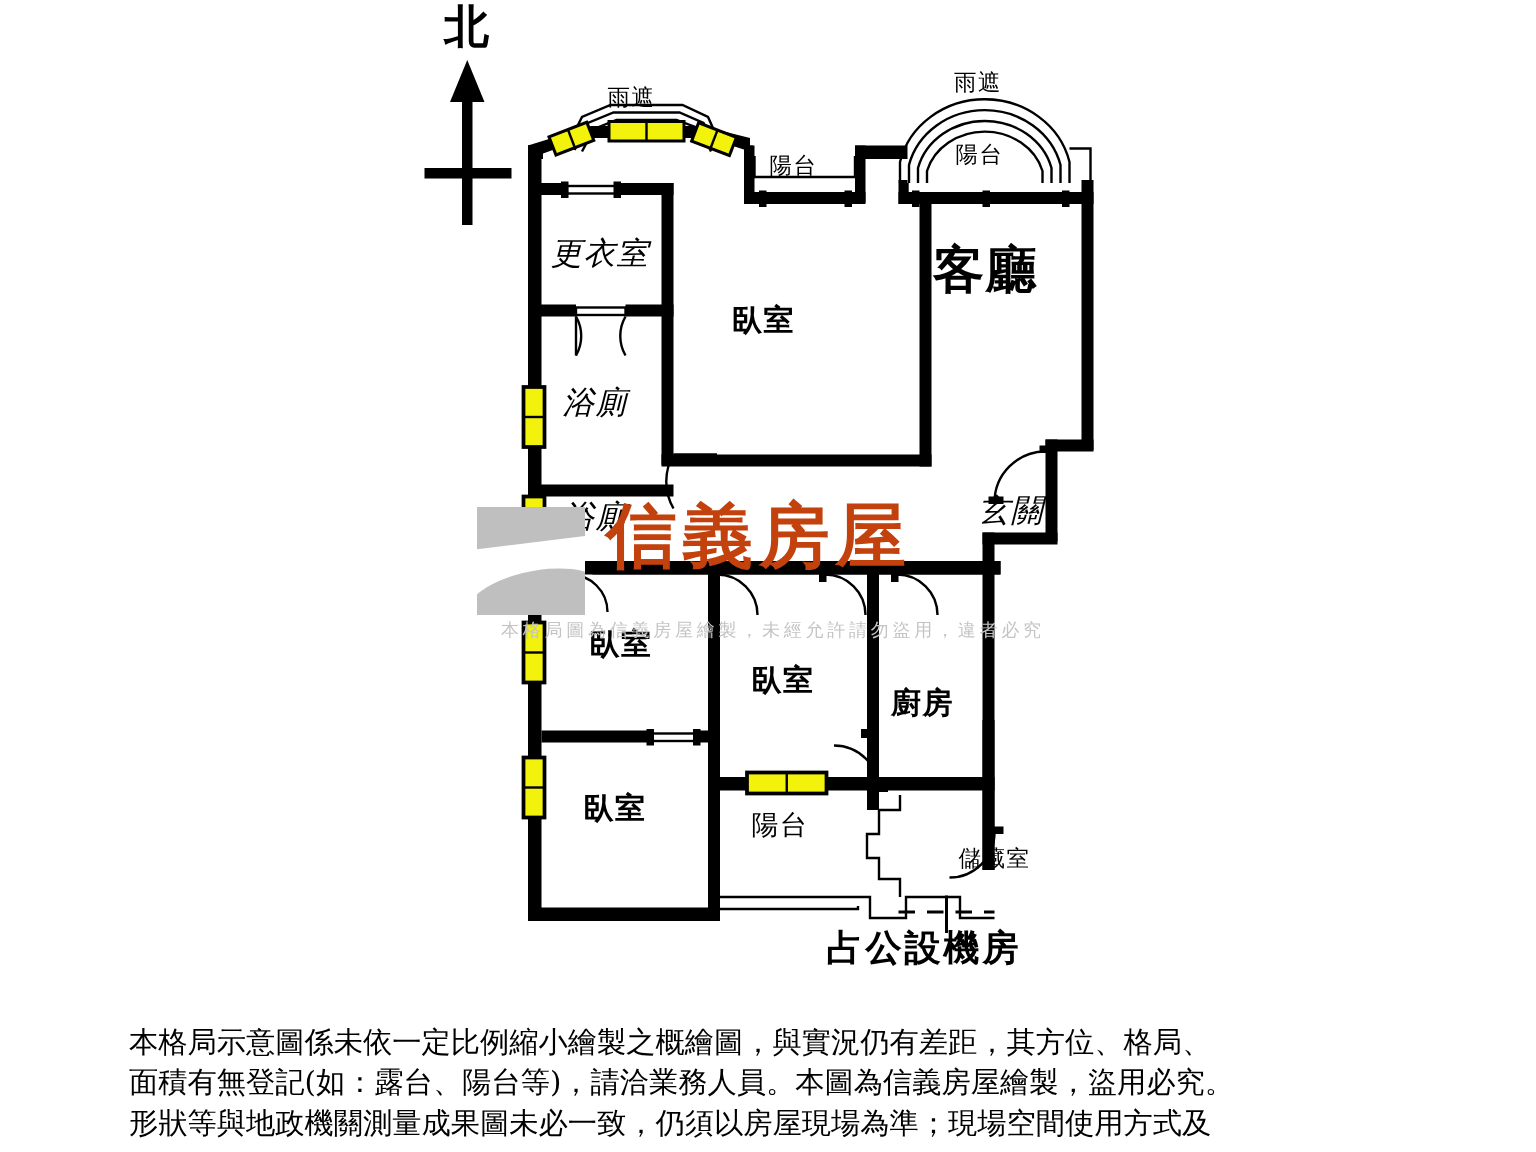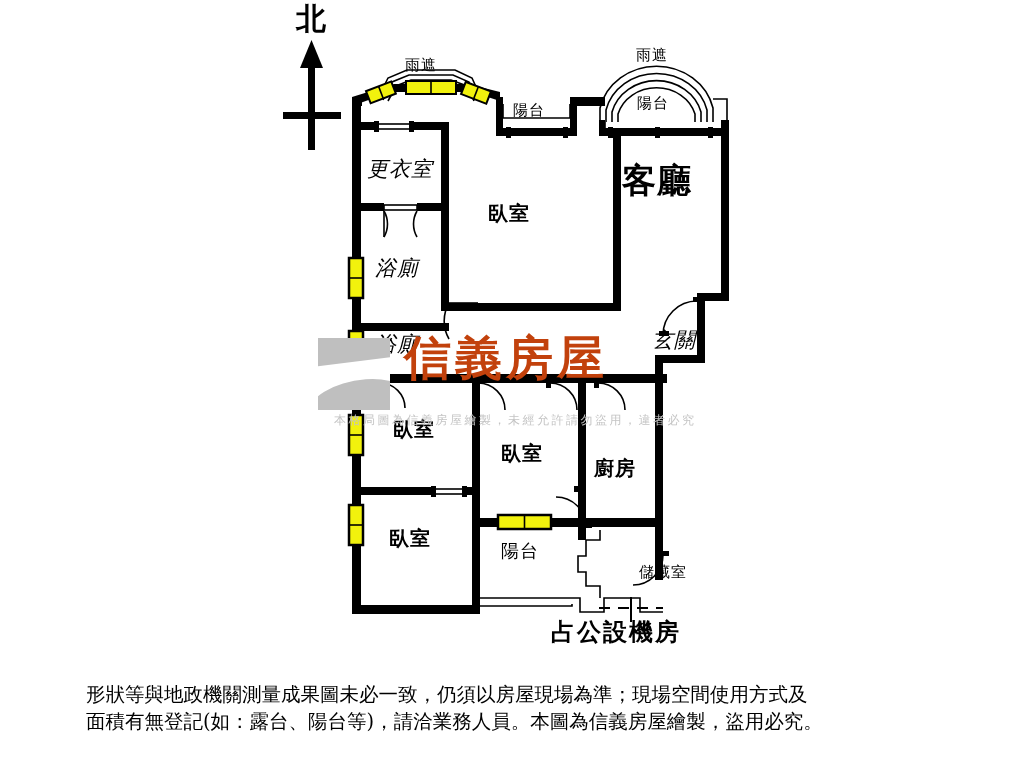--- a/index.html
+++ b/index.html
@@ -377,15 +377,16 @@
       <div class="swoosh"></div>
       <div class="swoosh2"></div>
     </div>
     <div id="wm-text">信義房屋</div>
     <div id="wm-sub">本格局圖為信義房屋繪製，未經允許請勿盜用，違者必究</div>
   </div>
 
 </div>
 
 <div id="disclaimer">
+  <div>本格局示意圖係未依一定比例縮小繪製之概繪圖，與實況仍有差距，其方位、格局、</div>
+  <div>面積有無登記(如：露台、陽台等)，請洽業務人員。本圖為信義房屋繪製，盜用必究。</div>
   <div>形狀等與地政機關測量成果圖未必一致，仍須以房屋現場為準；現場空間使用方式及</div>
-  <div>面積有無登記(如：露台、陽台等)，請洽業務人員。本圖為信義房屋繪製，盜用必究。</div>
 </div>
 
 </body></html>

